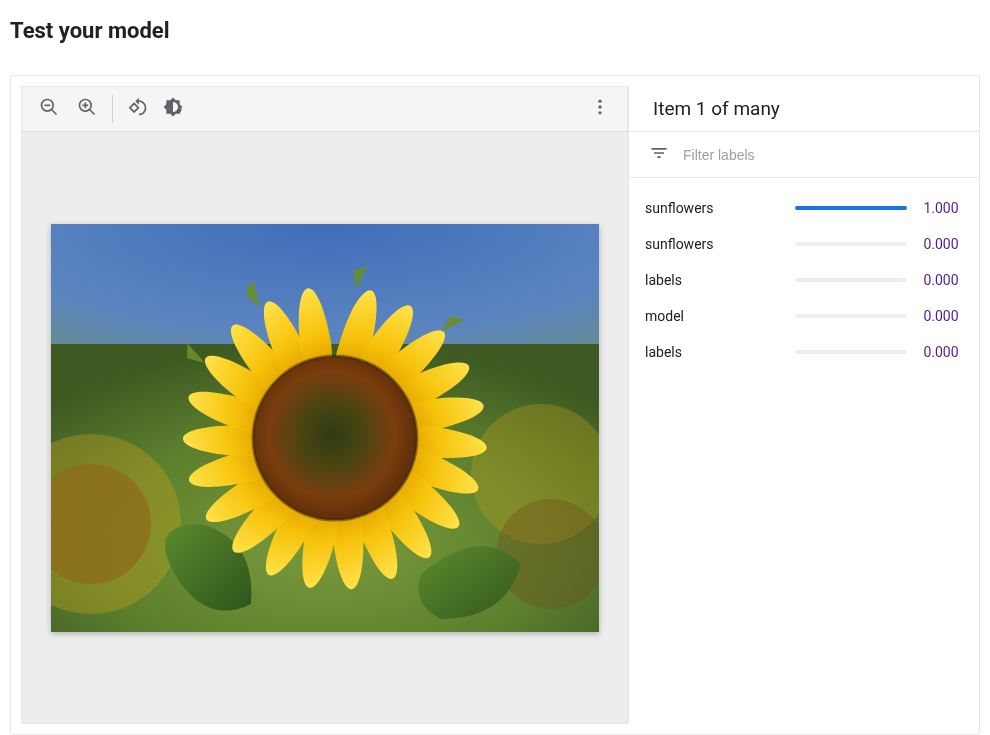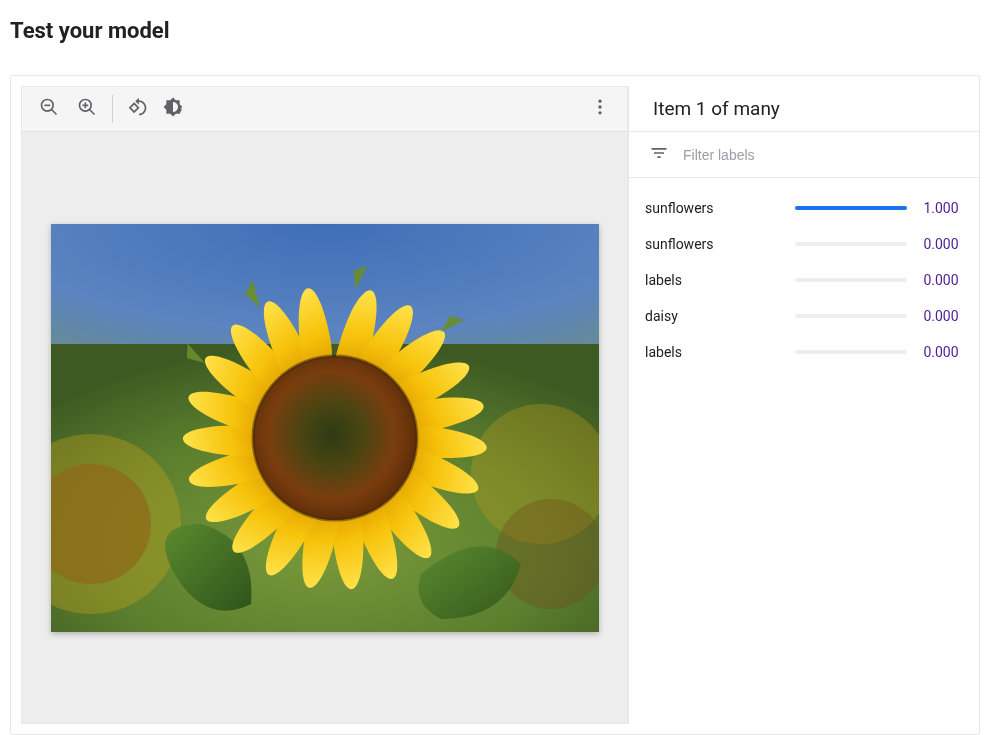--- a/index.html
+++ b/index.html
@@ -376,21 +376,21 @@
         <span class="pred-score">0.000</span>
       </div>
       <div class="pred-row">
         <span class="pred-label">labels</span>
         <div class="pred-bar">
             <div class="pred-bar-fill" style="width:0%"></div>
           </div>
         <span class="pred-score">0.000</span>
       </div>
       <div class="pred-row">
-        <span class="pred-label">daisy</span>
+        <span class="pred-label">model</span>
         <div class="pred-bar">
             <div class="pred-bar-fill" style="width:0%"></div>
           </div>
         <span class="pred-score">0.000</span>
       </div>
       <div class="pred-row">
         <span class="pred-label">labels</span>
         <div class="pred-bar">
             <div class="pred-bar-fill" style="width:0%"></div>
           </div>

